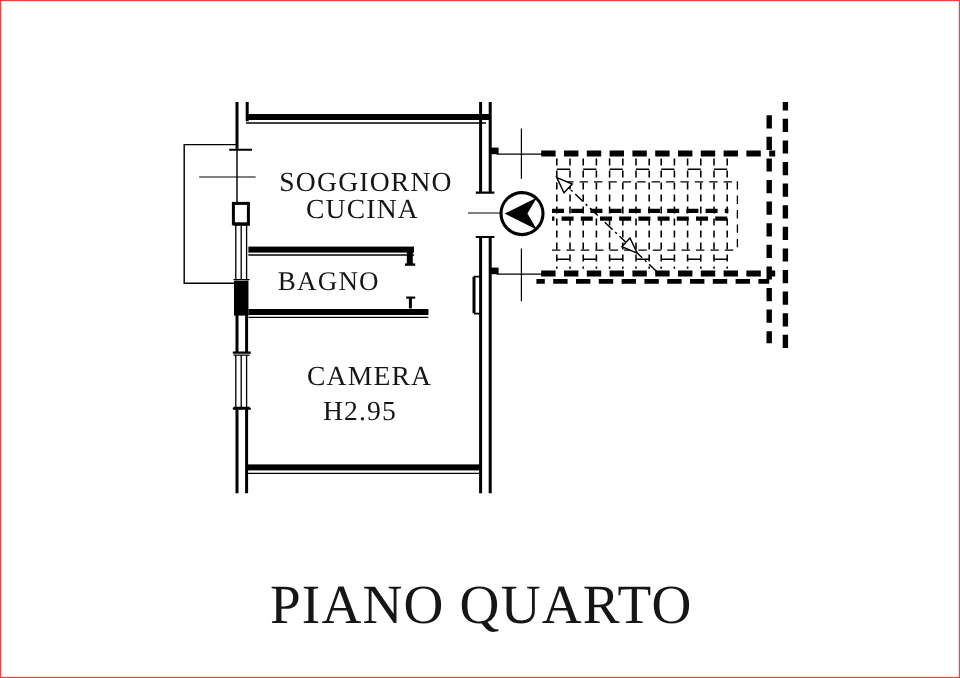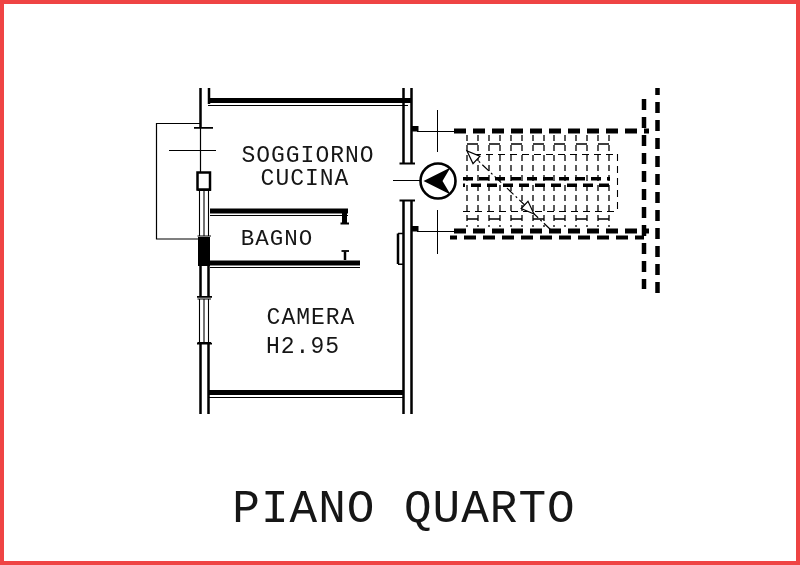--- a/index.html
+++ b/index.html
@@ -1,22 +1,22 @@
 <!DOCTYPE html>
 <html><head>
 <meta charset="utf-8">
 <style>
   html,body{margin:0;padding:0;background:#fff;}
   .page{
     position:relative;
     width:800px;height:565px;
     background:#ffffff;
-    border:4px solid #ef4444;
+    border:1px solid #ef4444;
     box-sizing:border-box;
-    font-family:Liberation Mono, monospace;
+    font-family:Liberation Serif, serif;
     overflow:hidden;
   }
   svg{position:absolute;left:0;top:0;}
   text{fill:#161616;}
   .room-label{font-size:23px;letter-spacing:1px;}
   .room-label-sm{font-size:22.5px;letter-spacing:1px;}
   .plan-title{font-size:46px;letter-spacing:1px;}
 </style>
 </head>
 <body>

